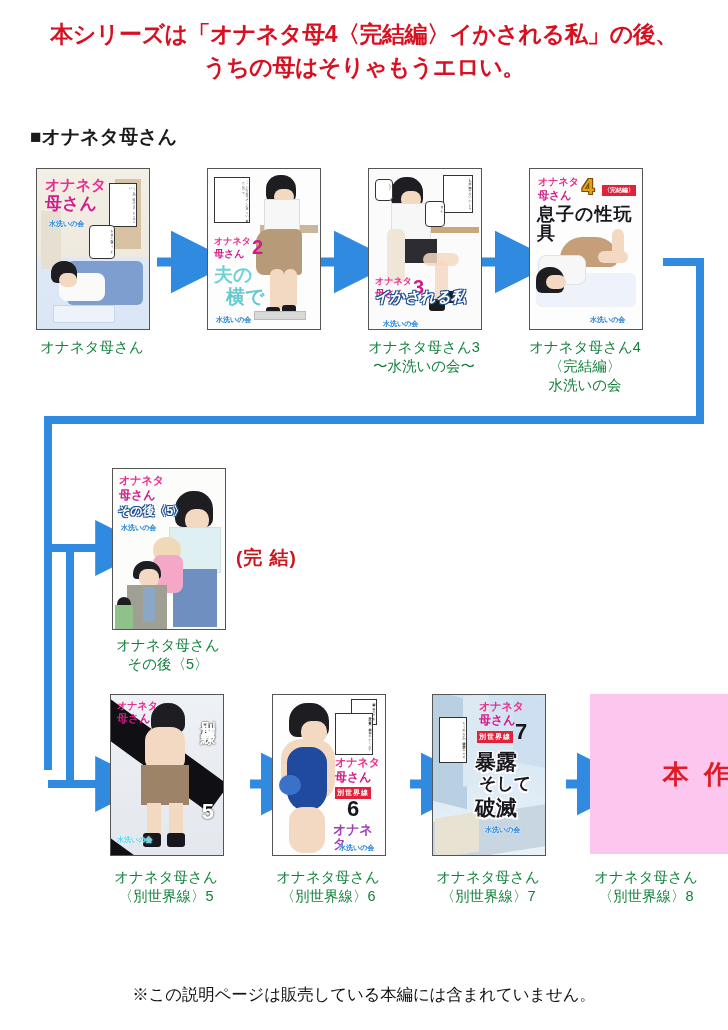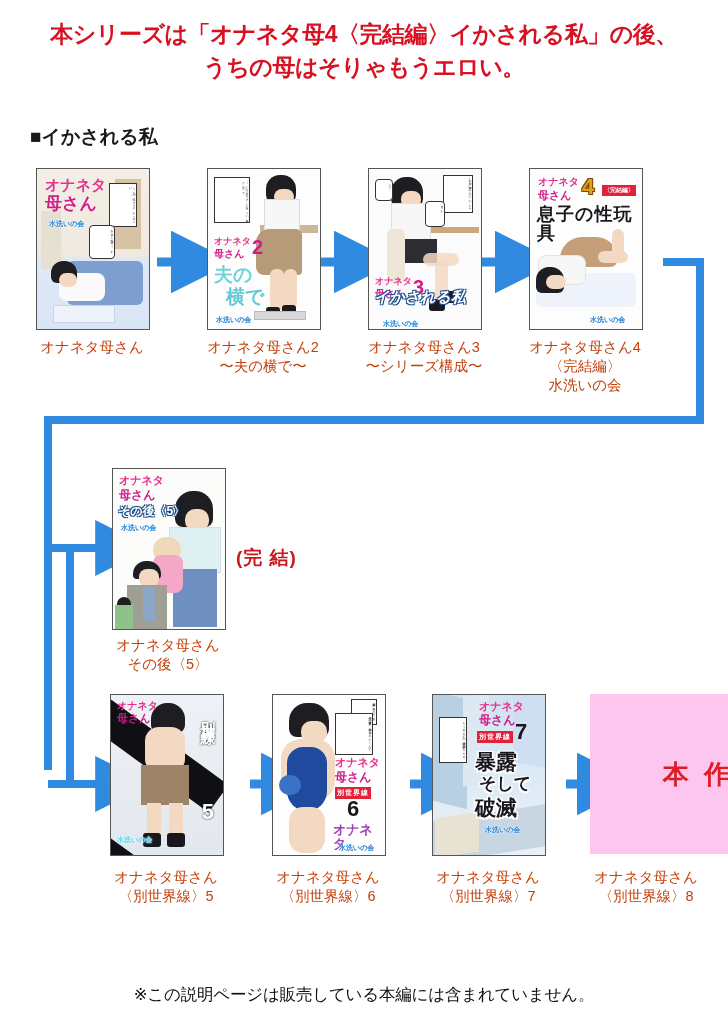--- a/index.html
+++ b/index.html
@@ -43,21 +43,21 @@
     overflow:hidden;
   }
   .cover{
     position:absolute;inset:0;
     overflow:hidden;
   }
   .caption{
     position:absolute;
     text-align:center;
     font-size:14.5px;
-    color:#c2410c;
+    color:#15803d;
     line-height:1.32;
     white-space:pre-line;
   }
 
   
   .bg{position:absolute;inset:0;}
   .tl-title{position:absolute;font-weight:bold;line-height:1.05;}
   .pinkt{color:#e8308f;}
   .magt{color:#d21a8a;}
   .whitestroke{
@@ -102,34 +102,34 @@
     color:#c9181f;font-weight:bold;font-size:19px;letter-spacing:1px;
   }
 
   
   .foot1{
     position:absolute;left:0;top:944px;width:728px;text-align:center;
     font-size:21px;font-weight:bold;color:#111;letter-spacing:-0.3px;
   }
   .foot2{
     position:absolute;left:0;top:984px;width:728px;text-align:center;
-    font-size:16.5px;color:#111;letter-spacing:-0.2px;
+    font-size:16.5px;color:#111;letter-spacing:-0.2px;font-family:Liberation Mono, monospace;
   }
 </style>
 </head>
 <body>
 
 <div class="page">
 
   <div class="headline">
     <span>本シリーズは「オナネタ母4〈完結編〉イかされる私」の後、</span>
     <span class="l2">うちの母はそりゃもうエロい。</span>
   </div>
 
-  <div class="section-head">■イかされる私</div>
+  <div class="section-head">■オナネタ母さん</div>
 
   <svg class="wires" viewBox="0 0 728 1030">
     <defs>
       <marker id="ah" markerWidth="7" markerHeight="7" refX="0.6" refY="3.5" orient="auto">
         <polygon points="0,0 7,3.5 0,7" fill="#2f8ae0"></polygon>
       </marker>
     </defs>
     <g stroke="#2f8ae0" stroke-width="9" fill="none">
 
       <line x1="157" y1="262" x2="176" y2="262" marker-end="url(#ah)"></line>
@@ -184,22 +184,20 @@
       <div style="position:absolute;left:46px;top:142px;width:50px;height:7px;background:#d9d9d9;border:1px solid #bbb;"></div>
       <div class="bubble" style="left:6px;top:8px;width:32px;height:42px;">こんな近くでそんなエロい声を出さないで</div>
       <div class="tl-title pinkt" style="left:6px;top:68px;font-size:9px;">オナネタ</div>
       <div class="tl-title magt" style="left:6px;top:80px;font-size:10px;">母さん</div>
       <div class="tl-title magt" style="left:44px;top:68px;font-size:20px;">2</div>
       <div class="tl-title" style="left:6px;top:96px;font-size:19px;color:#6fd2d8;text-shadow:-1px -1px 0 #fff,1px -1px 0 #fff,-1px 1px 0 #fff,1px 1px 0 #fff;">夫の</div>
       <div class="tl-title" style="left:18px;top:118px;font-size:19px;color:#63c9d2;text-shadow:-1px -1px 0 #fff,1px -1px 0 #fff,-1px 1px 0 #fff,1px 1px 0 #fff;">横で</div>
       <div class="pub" style="left:8px;top:146px;">水洗いの会</div>
     </div>
   </div>
-  <div class="caption" style="left:181px;top:338px;width:164px;">オナネタ母さん2
-〜夫の横で〜</div>
 
   <div class="book" style="left:368px;top:168px;width:112px;height:160px;">
     <div class="cover">
       <div class="bg" style="background:#fbfbfb;"></div>
       <div style="position:absolute;left:56px;top:58px;width:54px;height:6px;background:#caa87f;"></div>
       <div class="hair" style="position:absolute;left:22px;top:8px;width:32px;height:30px;border-radius:15px 15px 8px 8px;"></div>
       <div class="skin" style="position:absolute;left:32px;top:22px;width:20px;height:17px;border-radius:8px;"></div>
       <div class="shirt" style="position:absolute;left:22px;top:34px;width:38px;height:38px;border:1px solid #e0e0e0;"></div>
       <div class="skirt" style="position:absolute;left:28px;top:70px;width:40px;height:24px;"></div>
       <div class="skin" style="position:absolute;left:54px;top:84px;width:36px;height:13px;border-radius:7px;opacity:.85;"></div>
@@ -211,21 +209,21 @@
       <div class="bubble" style="left:6px;top:10px;width:14px;height:18px;border-radius:4px;">んっ…</div>
       <div class="bubble" style="left:56px;top:32px;width:16px;height:22px;border-radius:4px;">母さん…</div>
       <div class="tl-title pinkt" style="left:6px;top:108px;font-size:9px;">オナネタ</div>
       <div class="tl-title magt" style="left:6px;top:120px;font-size:10px;">母さん</div>
       <div class="tl-title magt" style="left:44px;top:108px;font-size:20px;">3</div>
       <div class="tl-title whitestroke" style="left:5px;top:120px;font-size:15px;font-style:italic;">イかされる私</div>
       <div class="pub" style="left:14px;top:150px;">水洗いの会</div>
     </div>
   </div>
   <div class="caption" style="left:342px;top:338px;width:164px;">オナネタ母さん3
-〜シリーズ構成〜</div>
+〜水洗いの会〜</div>
 
   <div class="book" style="left:529px;top:168px;width:112px;height:160px;">
     <div class="cover">
       <div class="bg" style="background:#fdfdfd;"></div>
       <div style="position:absolute;left:6px;top:104px;width:100px;height:34px;background:#eef3fb;border-radius:6px;"></div>
       <div style="position:absolute;left:30px;top:68px;width:58px;height:30px;background:#c49f79;border-radius:22px 22px 8px 8px;"></div>
       <div class="shirt" style="position:absolute;left:8px;top:86px;width:46px;height:28px;border-radius:8px;border:1px solid #e3e3e3;"></div>
       <div class="skin" style="position:absolute;left:68px;top:82px;width:30px;height:12px;border-radius:6px;"></div>
       <div class="skin" style="position:absolute;left:82px;top:60px;width:12px;height:30px;border-radius:6px;"></div>
       <div class="hair" style="position:absolute;left:6px;top:98px;width:28px;height:26px;border-radius:13px 13px 6px 6px;"></div>

